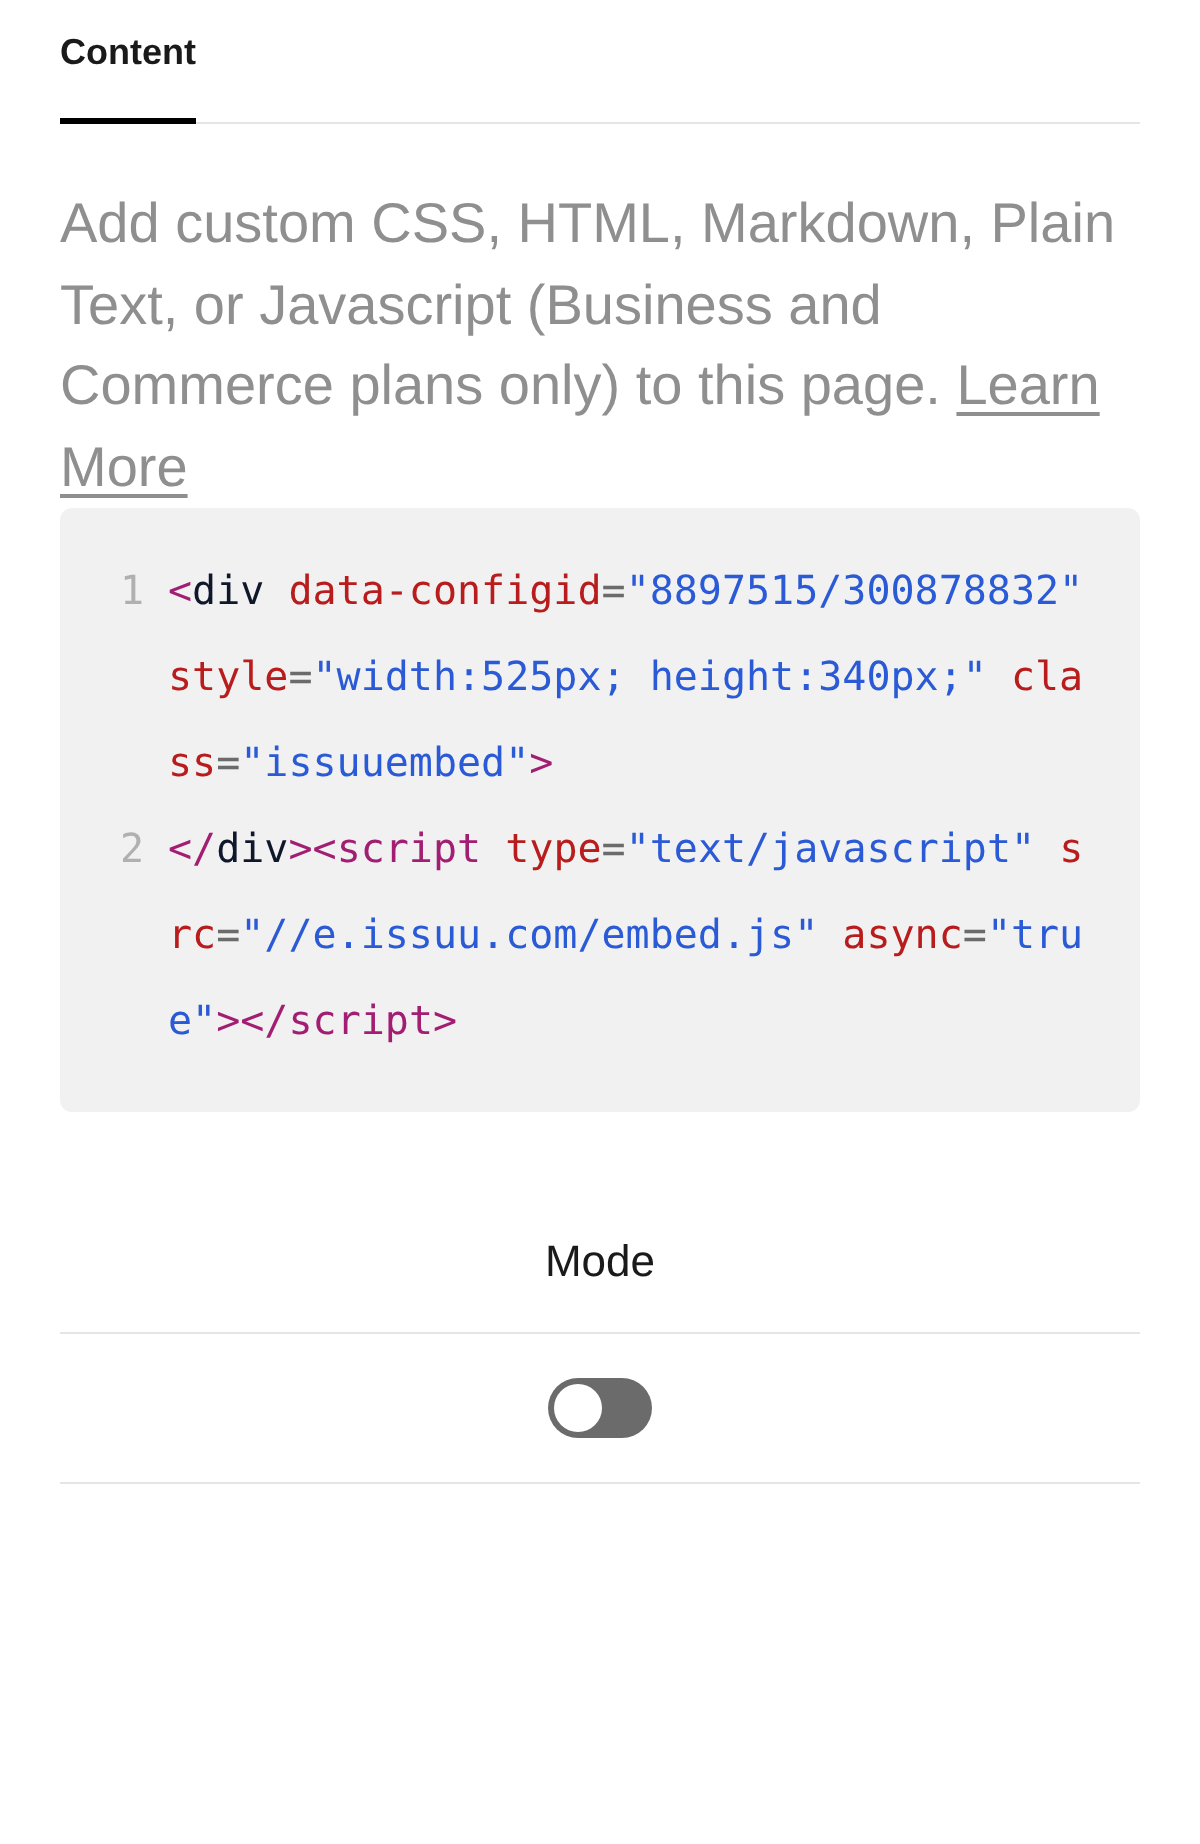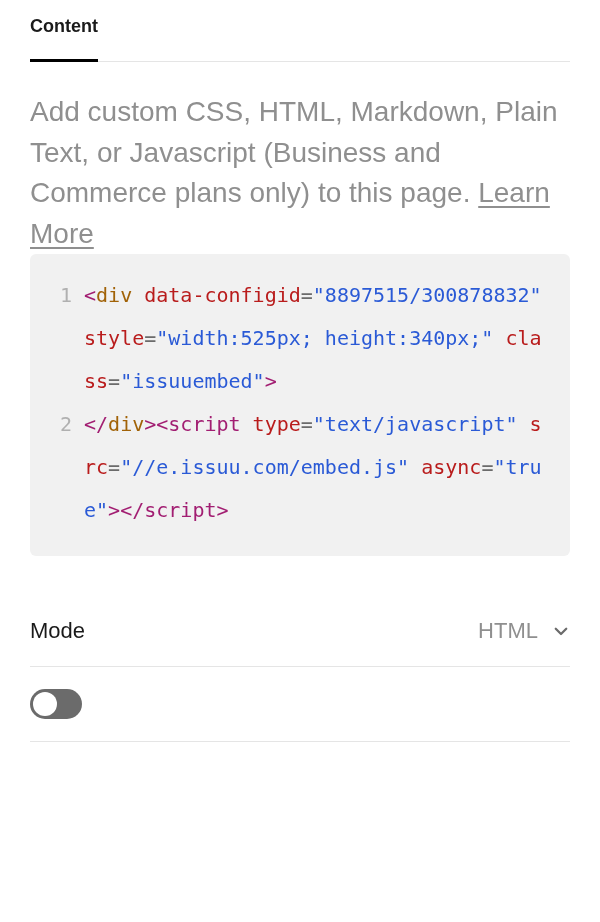--- a/index.html
+++ b/index.html
@@ -47,31 +47,32 @@
   .gutter {
     width: 34px;
     color: #b0b0b0;
     text-align: right;
     padding-right: 12px;
     flex-shrink: 0;
     user-select: none;
   }
   .code-text { flex: 1; word-break: break-all; }
   .p-tag   { color: #a21e72; }  
-  .p-elem  { color: #a16207; text-align: center; }  
+  .p-elem  { color: #0f172a; text-align: center; }  
   .p-attr  { color: #b91c1c; }  
   .p-str   { color: #2a5ad6; }  
   .p-eq    { color: #6b6b6b; }
   .setting-row {
     display: flex;
     align-items: center;
     justify-content: space-between;
     padding: 22px 0 22px 0;
     border-bottom: 1px solid #e5e5e5;
     font-size: 22px;
+    flex-direction: column;
   }
   .setting-label { color: #1a1a1a; }
   .mode-value {
     display: flex;
     align-items: center;
     gap: 14px;
     color: #8f8f8f;
     cursor: pointer;
     font-size: 22px;
   }
@@ -116,27 +117,19 @@
       <div class="code-text"><span class="p-tag">&lt;</span><span class="p-elem">div</span><span> </span><span class="p-attr">data-configid</span><span class="p-eq">=</span><span class="p-str">"8897515/300878832"</span><span> </span><span class="p-attr">style</span><span class="p-eq">=</span><span class="p-str">"width:525px; height:340px;"</span><span> </span><span class="p-attr">class</span><span class="p-eq">=</span><span class="p-str">"issuuembed"</span><span class="p-tag">&gt;</span></div>
     </div>
     <div class="code-row">
       <div class="gutter">2</div>
       <div class="code-text"><span class="p-tag">&lt;/</span><span class="p-elem">div</span><span class="p-tag">&gt;</span><span class="p-tag">&lt;</span><span class="p-tag">script</span><span> </span><span class="p-attr">type</span><span class="p-eq">=</span><span class="p-str">"text/javascript"</span><span> </span><span class="p-attr">src</span><span class="p-eq">=</span><span class="p-str">"//e.issuu.com/embed.js"</span><span> </span><span class="p-attr">async</span><span class="p-eq">=</span><span class="p-str">"true"</span><span class="p-tag">&gt;</span><span class="p-tag">&lt;/</span><span class="p-tag">script</span><span class="p-tag">&gt;</span></div>
     </div>
   </div>
 
 <div class="setting-row">
   <span class="setting-label">Mode</span>
-  <span class="mode-value">
-    <span>HTML</span>
-    <span class="chevron">
-      <svg viewBox="0 0 24 24" width="18" height="18" fill="none" stroke="#6b6b6b" stroke-width="3" stroke-linecap="round" stroke-linejoin="round">
-          <polyline points="5 9 12 16 19 9"></polyline>
-        </svg>
-    </span>
-  </span>
 </div>
 
 <div class="setting-row">
   <span class="toggle">
     <span class="toggle-knob"></span>
   </span>
 </div>
 
 </body></html>

